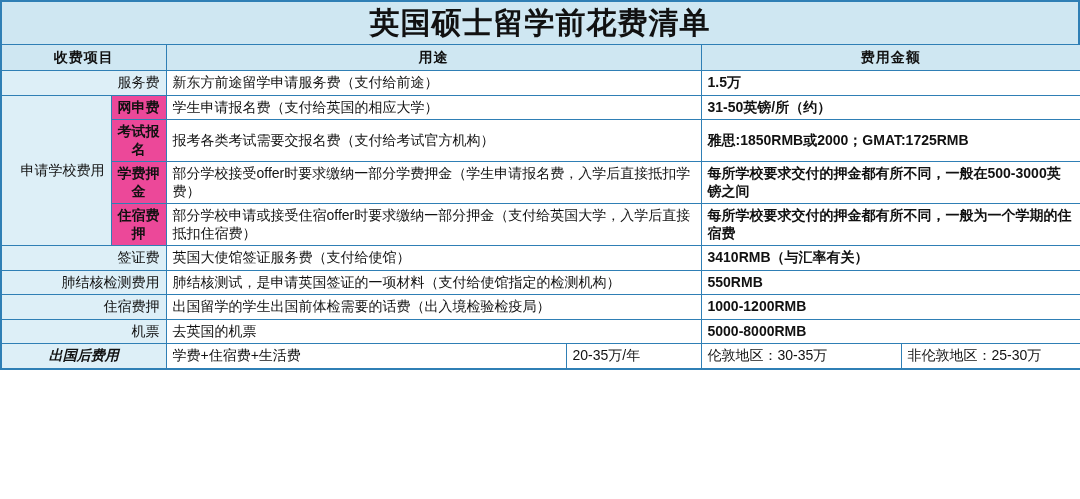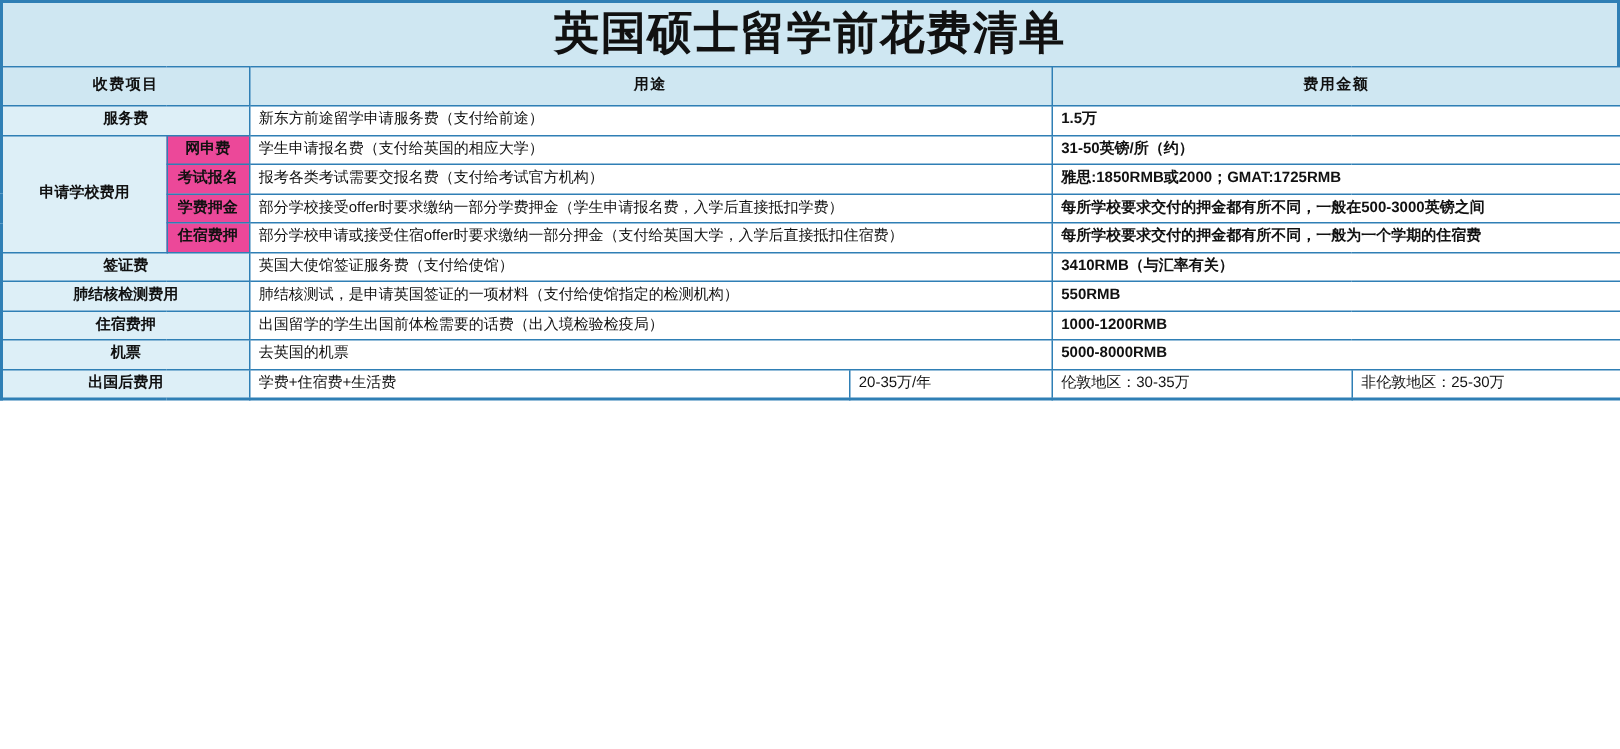--- a/index.html
+++ b/index.html
@@ -40,39 +40,39 @@
   table.cost {
     border-collapse: collapse;
     width: 1080px;
     table-layout: fixed;
     border: 2px solid #2f7fb5;
     border-top: 1px solid #2f7fb5;
   }
   table.cost td {
     border: 1px solid #2f7fb5;
     padding: 3px 6px;
-    font-size: 10px;
+    font-size: 14px;
     color: #111111;
     vertical-align: middle;
     line-height: 1.25;
     box-sizing: border-box;
   }
   .hdr {
     background: #cfe7f2;
     text-align: center;
     font-weight: bold;
     color: #d40000;
     font-size: 16px;
     letter-spacing: 1px;
     height: 26px;
   }
   .rowlabel {
     background: #ddeff7;
-    text-align: center;
-    font-weight: bold;
+    text-align: right;
+    font-weight: normal;
     font-size: 15px;
     color: #111111;
   }
   .sublabel {
     background: #ec4899;
     text-align: center;
     font-weight: bold;
     font-size: 14px;
     color: #111111;
     line-height: 1.15;
@@ -86,20 +86,21 @@
     text-align: left;
     font-weight: bold;
     margin-left: 45px;
   }
   .last-label {
     background: #ddeff7;
     text-align: center;
     font-weight: bold;
     color: #d40000;
     font-size: 16px;
+    font-style: italic;
   }
   .last-amt {
     background: #ffffff;
     text-align: left;
     font-weight: normal;
     font-size: 15px;
   }
   .nowrap { white-space: nowrap; }
 </style>
 </head>

